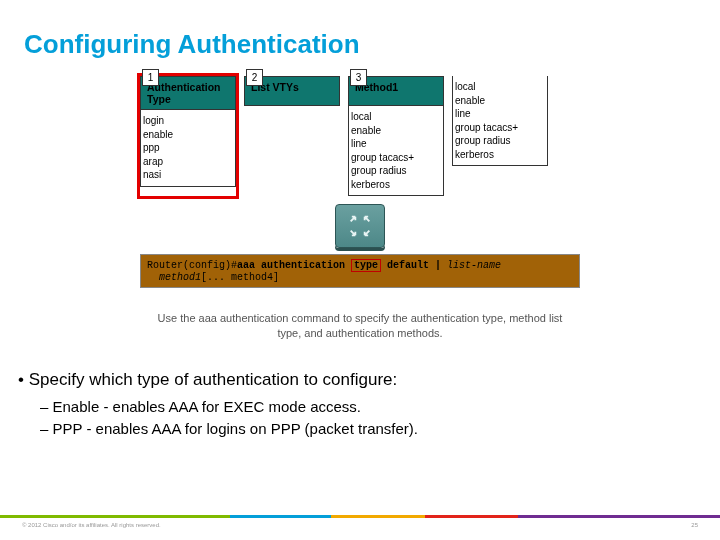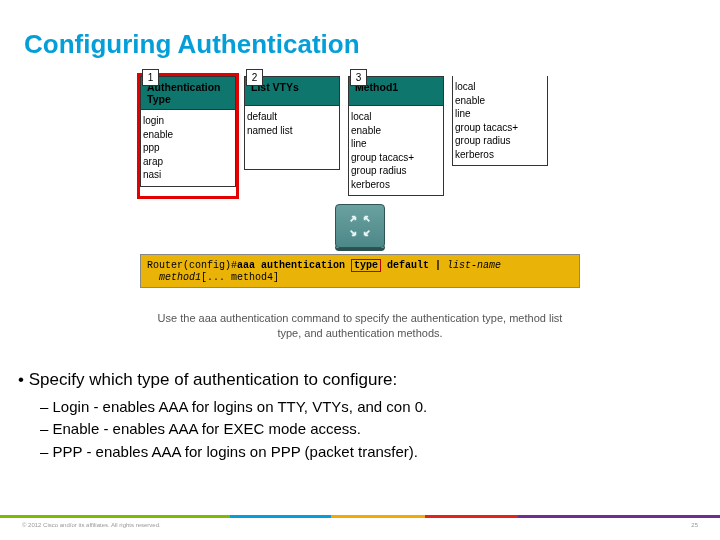--- a/index.html
+++ b/index.html
@@ -8,21 +8,21 @@
 .diagram { display: flex; gap: 8px; padding: 0 0 0 140px; margin-top: 6px; }
 .col { display: flex; flex-direction: column; }
 .col.highlight { outline: 3px solid #e30000; outline-offset: 0; }
 .numbadge { position: absolute; background: #fff; border: 1px solid #333; width: 17px; height: 17px; font-size: 10px; text-align: center; line-height: 15px; margin-top: -7px; margin-left: 2px; z-index: 2; }
 .relwrap { position: relative; }
 .hcell { background:#0f766e; border:1px solid #333; font-weight:bold; font-size:10.5px; padding:4px 6px; width:96px; min-height:30px; }
 .bcell { background:#fff; border:1px solid #333; border-top:none; font-size:10px; padding:4px 2px; width:96px; line-height:1.35; min-height:64px; white-space:pre-line; }
 .iconrow { display:flex; justify-content:center; margin:8px 0 4px; }
 .iconbox { width:50px; height:44px; background:linear-gradient(#6aa0a0,#4d8888); border:1px solid #2d5555; border-radius:4px; position:relative; box-shadow:0 3px 0 #2b5050; display:flex; align-items:center; justify-content:center; }
 .iconbox svg { width:28px; height:28px; }
-.cmdline { margin:6px auto 0; width:440px; border:1px solid #888; background:#eab308; font-family:'Courier New',monospace; font-size:10px; padding:4px 6px; position:relative; }
+.cmdline { margin:6px auto 0; width:440px; border:1px solid #888; background:#a16207; font-family:'Courier New',monospace; font-size:10px; padding:4px 6px; position:relative; }
 .cmdhl { border:1.5px solid #c00000; padding:0 2px; display:inline-block; }
 .caption { text-align:center; font-size:11px; color:#555; margin:23px auto 0; width:420px; line-height:1.35; }
 .bullets { padding:16px 0 0 34px; font-size:17px; }
 .bullets .lead { margin-bottom:6px;margin-top:13px; }
 .bullets .lead::before { content:"• "; margin-left:-16px; }
 .sub { font-size:15px; padding-left:24px; line-height:1.5; }
 .sub div::before { content:"– "; margin-left:-18px; }
 .footer { position:absolute; bottom:12px; left:0; right:0; }
 .bar { height:3px; background:linear-gradient(90deg,#7fba00 0 32%,#049fd9 32% 46%,#f2a900 46% 59%,#e2231a 59% 72%,#6f2c91 72% 100%); }
 .ftxt { display:flex; justify-content:space-between; font-size:6px; color:#999; padding:4px 22px 0; }
@@ -42,22 +42,20 @@
 enable
 ppp
 arap
 nasi</div>
     </div>
     <div class="col">
       <div class="relwrap">
         <div class="numbadge">2</div>
         <div class="hcell">List VTYs</div>
       </div>
-      <div class="bcell">default
-named list</div>
     </div>
     <div class="col">
       <div class="relwrap">
         <div class="numbadge">3</div>
         <div class="hcell">Method1</div>
       </div>
       <div class="bcell">local
 enable
 line
 group tacacs+
@@ -90,21 +88,20 @@
 <div class="cmdline">
   <span>Router(config)#</span><b>aaa authentication </b><b class="cmdhl">type</b><b> default | </b><i>list-name</i><br>
   &nbsp;&nbsp;<i>method1</i><span>[... method4]</span>
 </div>
 
 <div class="caption">Use the aaa authentication command to specify the authentication type, method list type, and authentication methods.</div>
 
 <div class="bullets">
   <div class="lead">Specify which type of authentication to configure:</div>
   <div class="sub" id="subs">
-      <div>Login - enables AAA for logins on TTY, VTYs, and con 0.</div>
       <div>Enable - enables AAA for EXEC mode access.</div>
       <div>PPP  - enables AAA for logins on PPP (packet transfer).</div>
     </div>
 </div>
 
 <div class="footer">
   <div class="bar"></div>
   <div class="ftxt">
     <span>© 2012 Cisco and/or its affiliates. All rights reserved.</span>
     <span>25</span>

